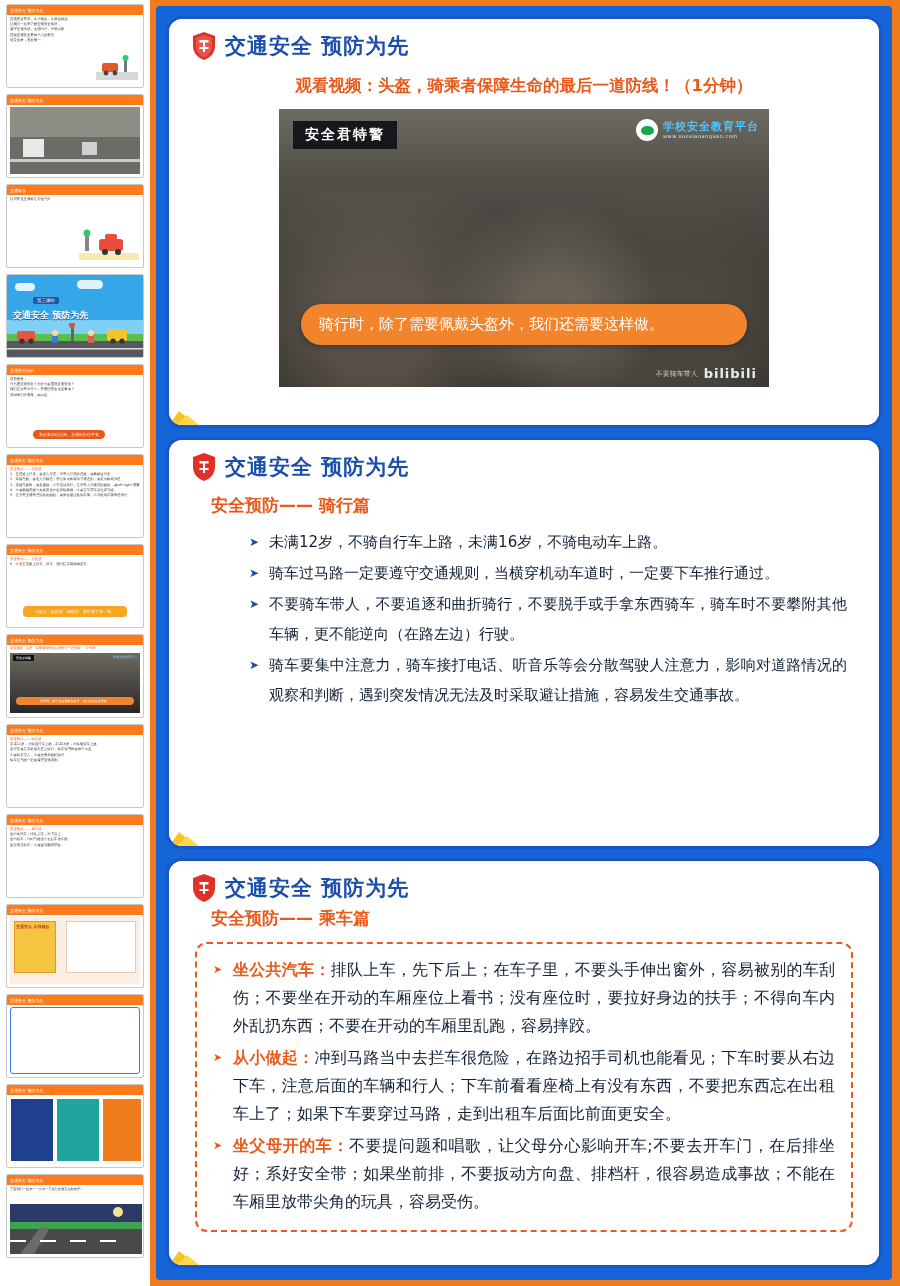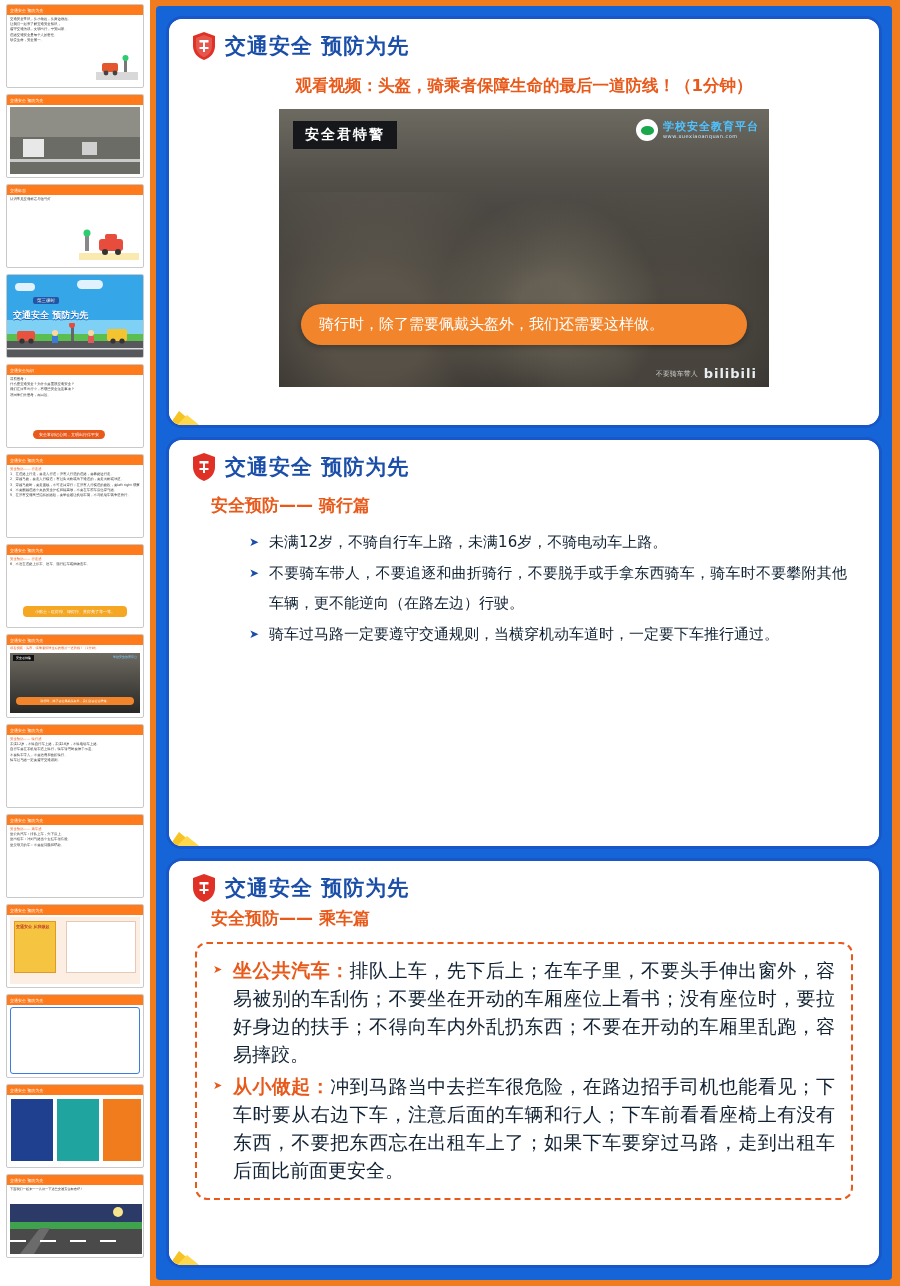--- a/index.html
+++ b/index.html
@@ -124,21 +124,21 @@
   }
   .bullets li:before {
     content:"\27A4"; position:absolute; left:0; top:0; color:#1a4ea8; font-size:12px;
   }
   .dashbox {
     margin:12px 26px 0 26px; border:2px dashed #e8591a; border-radius:12px;
     padding:12px 16px 10px 16px;
   }
   .dashbox li {
     list-style:none; position:relative; padding-left:20px; margin-bottom:4px;
-    font-size:19px; line-height:28px; color:#123; text-align:justify;
+    font-size:16px; line-height:28px; color:#123; text-align:justify;
   }
   .dashbox li:before {
     content:"\27A4"; position:absolute; left:0; top:0; color:#e8591a; font-size:11px;
   }
   .kw { color:#e8591a; font-weight:bold; }
 </style>
 </head>
 <body>
 
 <div class="app">
@@ -381,22 +381,23 @@
               <svg width="26" height="30" viewBox="0 0 26 30">
                 <path d="M13 1 L24 5 V15 C24 22 19 27 13 29 C7 27 2 22 2 15 V5 Z" fill="#e03127"></path>
                 <path d="M8.5 9 H17.5 V11.5 H8.5 Z M12 11.5 H14 V21 H12 Z M8.5 16 H17.5 V18 H8.5 Z" fill="#fff"></path>
               </svg>
             </span>
             <h1>交通安全 预防为先</h1>
           </div>
           <div class="sub2">安全预防—— 骑行篇</div>
           <ul class="bullets">
             <li>未满12岁，不骑自行车上路，未满16岁，不骑电动车上路。</li>
+            <li>骑车过马路一定要遵守交通规则，当横穿机动车道时，一定要下车推行通过。</li>
             <li>不要骑车带人，不要追逐和曲折骑行，不要脱手或手拿东西骑车，骑车时不要攀附其他车辆，更不能逆向（在路左边）行驶。</li>
-            <li>骑车过马路一定要遵守交通规则，当横穿机动车道时，一定要下车推行通过。</li>
+            <li>骑车要集中注意力，骑车接打电话、听音乐等会分散驾驶人注意力，影响对道路情况的观察和判断，遇到突发情况无法及时采取避让措施，容易发生交通事故。</li>
           </ul>
           <svg class="ribbon" viewBox="0 0 70 40">
             <path d="M2 38 L40 38 L16 18 Z" fill="#f6c324"></path>
             <path d="M6 40 L46 40 L24 22 Z" fill="#ffd84d"></path>
           </svg>
         </div>
       </div>
 
       <div class="slide s3">
         <div class="slide-inner">
@@ -412,20 +413,23 @@
           <div class="sub2" style="margin-top:4px">安全预防—— 乘车篇</div>
 
           <div class="dashbox">
             <ul style="margin:0;padding:0">
               <li>
                 <span class="kw">坐公共汽车：</span><span>排队上车，先下后上；在车子里，不要头手伸出窗外，容易被别的车刮伤；不要坐在开动的车厢座位上看书；没有座位时，要拉好身边的扶手；不得向车内外乱扔东西；不要在开动的车厢里乱跑，容易摔跤。</span>
               </li>
               <li>
                 <span class="kw">从小做起：</span><span>冲到马路当中去拦车很危险，在路边招手司机也能看见；下车时要从右边下车，注意后面的车辆和行人；下车前看看座椅上有没有东西，不要把东西忘在出租车上了；如果下车要穿过马路，走到出租车后面比前面更安全。</span>
               </li>
+              <li>
+                <span class="kw">坐父母开的车：</span><span>不要提问题和唱歌，让父母分心影响开车;不要去开车门，在后排坐好；系好安全带；如果坐前排，不要扳动方向盘、排档杆，很容易造成事故；不能在车厢里放带尖角的玩具，容易受伤。</span>
+              </li>
             </ul>
           </div>
 
           <svg class="ribbon" viewBox="0 0 70 40">
             <path d="M2 38 L40 38 L16 18 Z" fill="#f6c324"></path>
             <path d="M6 40 L46 40 L24 22 Z" fill="#ffd84d"></path>
           </svg>
         </div>
       </div>
 

